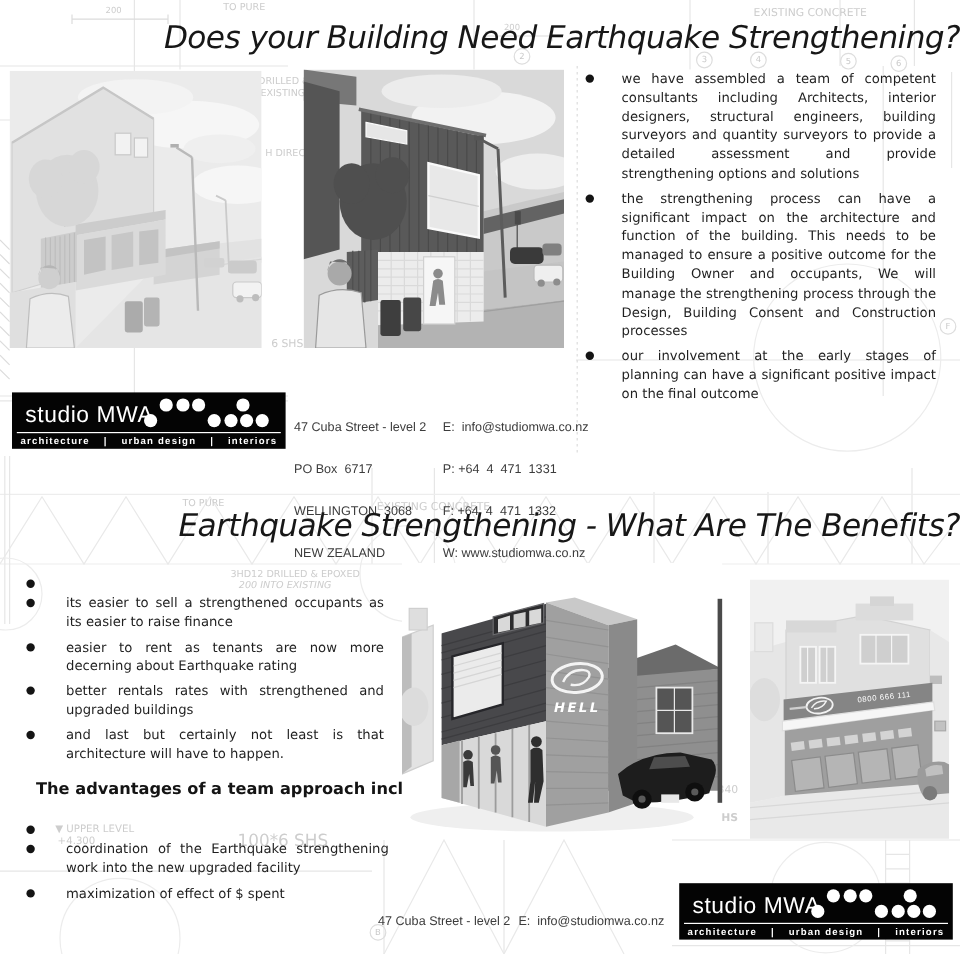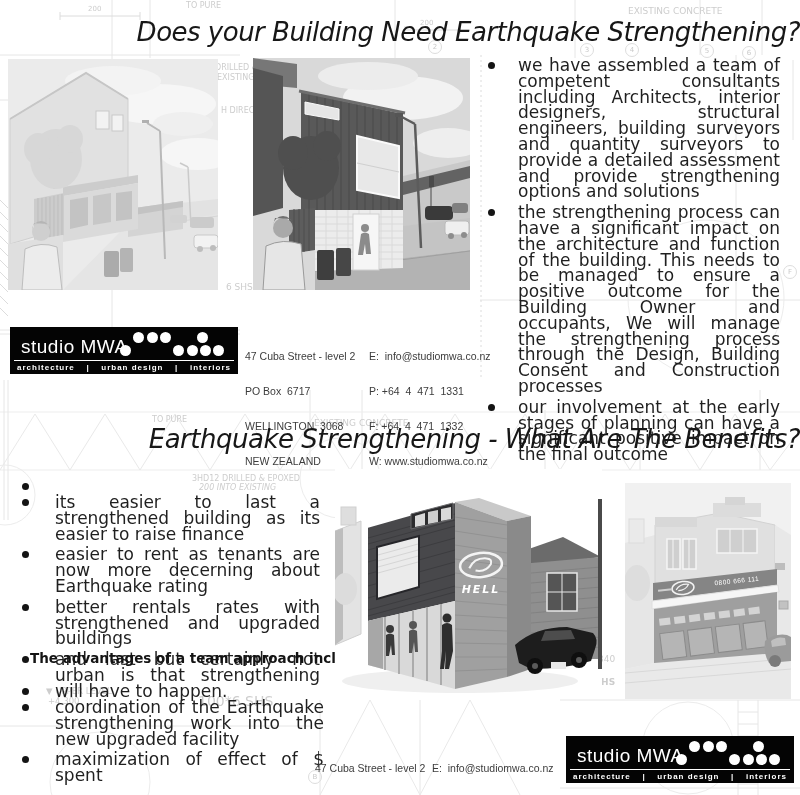--- a/index.html
+++ b/index.html
@@ -8,21 +8,21 @@
   
   #bp-layer{position:absolute;left:0;top:0;z-index:0;}
   .bglabel{position:absolute;z-index:0;color:#cdcdcd;font-size:8px;white-space:nowrap;
            font-family:"DejaVu Sans",sans-serif;}
   .bubble{position:absolute;z-index:0;width:12px;height:12px;border:1px solid #ddd;border-radius:50%;
           color:#c9c9c9;font-size:7px;line-height:12px;text-align:center;}
   
   .title{position:absolute;left:0;width:100%;text-align:right;z-index:2;
          font-size:26px;letter-spacing:-0.5px;color:#171717;font-weight:400;font-style:italic;}
   
-  .blist{position:absolute;z-index:2;font-size:17px;line-height:15.8px;color:#1f1f1f;}
+  .blist{position:absolute;z-index:2;font-size:11px;line-height:15.8px;color:#1f1f1f;}
   .bitem{display:flex;margin-bottom:5px;}
   .bdot{flex:0 0 auto;width:7px;height:7px;border-radius:50%;background:#141414;margin-top:4px;}
   .btext{flex:1;text-align:justify;margin-left:23px;}
   .team-heading{position:absolute;z-index:2;font-size:13.5px;font-weight:bold;color:#141414;}
   
   .logo{position:absolute;z-index:3;width:228px;height:47px;background:#040404;}
   .logo .name{position:absolute;left:11px;top:9px;font-size:19px;letter-spacing:0.5px;color:#fff;
               font-family:"Liberation Sans",sans-serif;}
   .logo .rule{position:absolute;left:4px;right:4px;top:33px;border-top:1px solid #ffffff;}
   .logo .tag{position:absolute;left:7px;right:7px;top:36px;display:flex;justify-content:space-between;
@@ -67,21 +67,21 @@
   <g stroke="#dcdcdc" stroke-width="1" fill="none">
     <path d="M60 16 H140 M60 12 V20 M140 12 V20 M405 30 H460 M405 26 V34 M460 26 V34"></path>
     <path d="M0 200 L8 208 M0 212 L8 220 M0 224 L8 232 M0 236 L8 244 M0 248 L8 256 M0 260 L8 268 M0 272 L8 280 M0 284 L8 292 M0 296 L8 304 M0 308 L8 316"></path>
     <path d="M481 55 V380" stroke-dasharray="2,3"></path>
   </g>
 </svg>
 
 <span class="bglabel" style="left:628px;top:6px;font-size:9px;">EXISTING CONCRETE</span>
 <span class="bglabel" style="left:215px;top:63px;">DRILLED &amp;</span>
 <span class="bglabel" style="left:217px;top:73px;">EXISTING</span>
-<span class="bglabel" style="left:221px;top:106px;">H DIREC</span>
+<span class="bglabel" style="left:221px;top:123px;">H DIREC</span>
 <span class="bglabel" style="left:314px;top:418px;font-size:9px;">EXISTING CONCRETE</span>
 <span class="bglabel" style="left:192px;top:474px;">3HD12 DRILLED &amp; EPOXED</span>
 <span class="bglabel" style="left:199px;top:483px;font-style:italic;">200 INTO EXISTING</span>
 <span class="bglabel" style="left:30px;top:686px;font-size:8.5px;margin-left:16px;">▼ UPPER LEVEL</span>
 <span class="bglabel" style="left:48px;top:696px;font-size:8.5px;">+4.300</span>
 <span class="bglabel" style="left:198px;top:693px;font-size:14px;">100*6 SHS</span>
 <span class="bglabel" style="left:568px;top:677px;font-size:9px;font-weight:bold;">89*6 SHS</span>
 <span class="bglabel" style="left:226px;top:282px;font-size:9px;">6 SHS</span>
 <span class="bglabel" style="left:598px;top:654px;font-size:9px;">340</span>
 <span class="bglabel" style="left:88px;top:5px;font-size:7px;">200</span>
@@ -248,33 +248,33 @@
 </div>
 
 <div class="title" style="top:424px;">Earthquake Strengthening - What Are The Benefits?</div>
 
 <div class="blist" style="left:22px;top:479px;width:298px;">
   <div class="bitem">
     <span class="bdot"></span>
   </div>
   <div class="bitem">
     <span class="bdot"></span>
-    <span class="btext" style="margin-left:26px;">its easier to last a strengthened building as its easier to raise finance</span>
+    <span class="btext" style="margin-left:26px;">its easier to sell a strengthened occupants as its easier to raise finance</span>
   </div>
   <div class="bitem">
     <span class="bdot"></span>
     <span class="btext" style="margin-left:26px;">easier to rent as tenants are now more decerning about Earthquake rating</span>
   </div>
   <div class="bitem">
     <span class="bdot"></span>
     <span class="btext" style="margin-left:26px;">better rentals rates with strengthened and upgraded buildings</span>
   </div>
   <div class="bitem">
     <span class="bdot"></span>
-    <span class="btext" style="margin-left:26px;">and last but certainly not urban is that strengthening will have to happen.</span>
+    <span class="btext" style="margin-left:26px;">and last but certainly not least is that architecture will have to happen.</span>
   </div>
 </div>
 
 <div class="team-heading" style="left:30px;top:650px;">The advantages of a team approach include:</div>
 
 <div class="blist" style="left:22px;top:684px;width:302px;">
   <div class="bitem">
     <span class="bdot"></span>
   </div>
   <div class="bitem">

